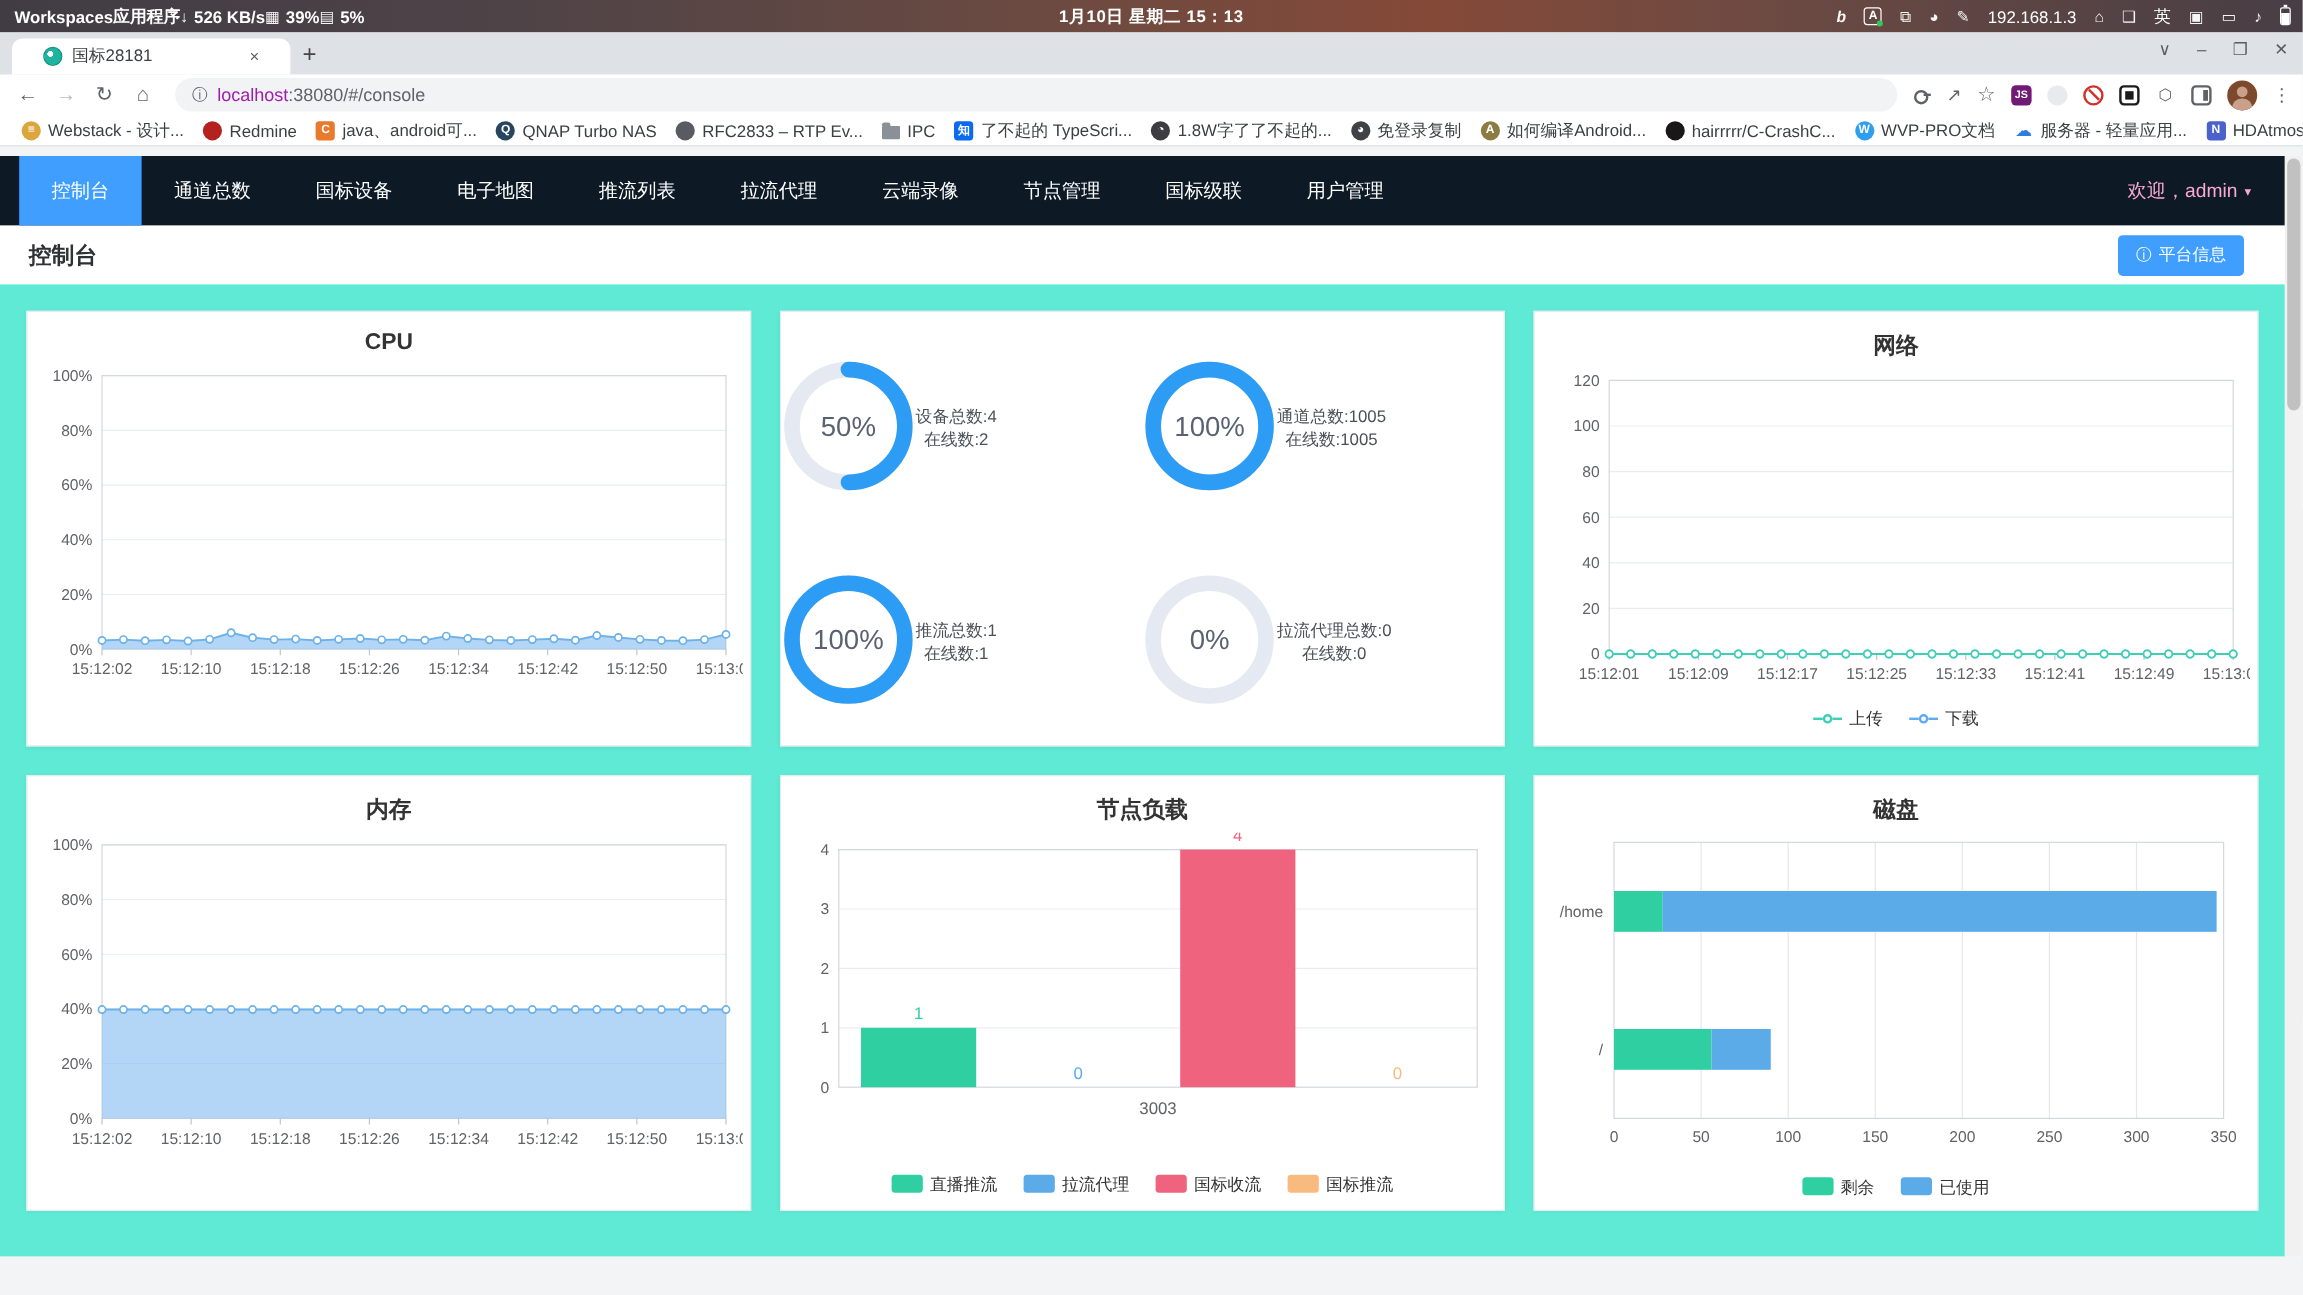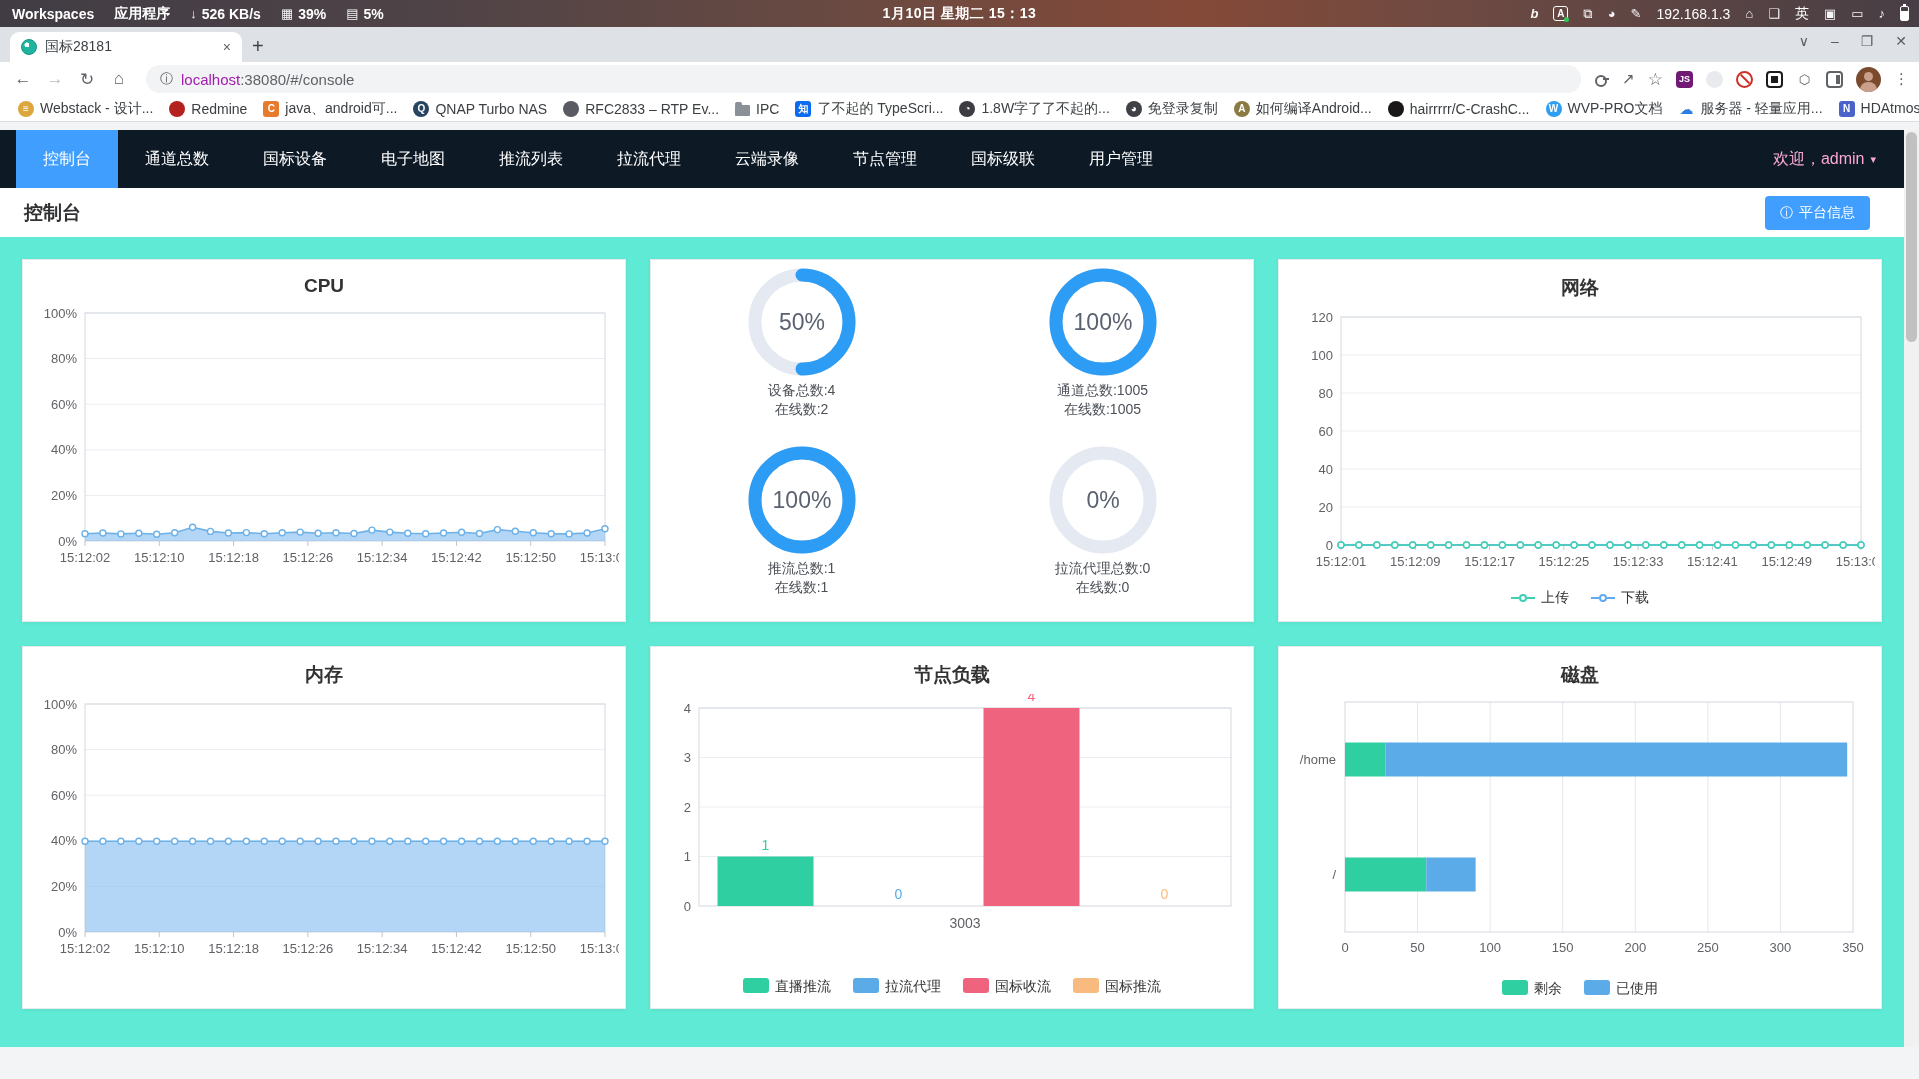--- a/index.html
+++ b/index.html
@@ -3,37 +3,37 @@
 <meta charset="utf-8">
 <style>
   * { margin:0; padding:0; box-sizing:border-box; }
   html,body { width:1919px; height:1079px; overflow:hidden;
     font-family:"Liberation Sans","DejaVu Sans",sans-serif; background:#f3f4f6; }
 
   
   .sysbar { height:27px; display:flex; align-items:center; position:relative; color:#fff;
     background:linear-gradient(90deg,#413c44 0%,#4e4347 22%,#6b4a41 45%,#854938 62%,#6e4a42 76%,#473e45 100%);
     font-size:14px; font-weight:600; }
-  .sys-left { display:flex; align-items:center; gap:20px; padding-left:12px; }
+  .sys-left { display:flex; align-items:center; padding-left:12px; }
   .sys-item { display:flex; align-items:center; gap:5px; cursor:default; }
   .sys-clock { position:absolute; left:50%; transform:translateX(-50%); letter-spacing:.5px; }
   .sys-right { margin-left:auto; display:flex; align-items:center; gap:15px; padding-right:10px; font-weight:400; }
   .sys-icon { font-size:13px; opacity:.95; font-weight:400; }
   .abox { width:15px; height:15px; border:1px solid #fff; border-radius:3px; font-size:10px;
     display:flex; align-items:center; justify-content:center; position:relative; font-weight:700; }
   .abox::after { content:""; position:absolute; right:-2px; bottom:-2px; width:5px; height:5px;
     border-radius:50%; background:#35c759; }
   .battery { width:9px; height:15px; border:1px solid #fff; border-radius:2px; position:relative;
     background:linear-gradient(to top,#fff 72%,transparent 72%); }
   .battery::before { content:""; position:absolute; top:-3px; left:2px; width:3px; height:2px; background:#fff; }
 
   
   .tabstrip { height:35px; background:#dee1e6; display:flex; align-items:flex-end; position:relative; }
   .tab { width:232px; height:30px; background:#fff; border-radius:9px 9px 0 0; margin-left:10px;
-    display:flex; align-items:center; padding:0 11px; gap:8px; font-size:14px; color:#3c4043; }
+    display:flex; align-items:center; padding:0 26px; gap:8px; font-size:14px; color:#3c4043; }
   .favicon { width:16px; height:16px; border-radius:50%; flex:none;
     background:radial-gradient(circle at 35% 35%, #fff 0 18%, #1db5a0 20%); border:1px solid #13927f; }
   .tab-title { flex:1; white-space:nowrap; overflow:hidden; }
   .tab-close { color:#5f6368; font-size:14px; cursor:pointer; }
   .newtab { font-size:20px; color:#444; margin:0 0 4px 10px; cursor:pointer; }
   .winctl { position:absolute; right:12px; top:6px; display:flex; gap:22px; color:#5a5d61; font-size:14px; }
 
   .toolbar { height:34px; background:#fff; display:flex; align-items:center; padding:0 10px; gap:6px; }
   .nav-btn { width:26px; height:26px; display:flex; align-items:center; justify-content:center;
     color:#5f6368; font-size:17px; border-radius:50%; cursor:pointer; }
@@ -107,21 +107,21 @@
 
   .legend { display:flex; justify-content:center; align-items:center; gap:22px; margin-top:6px; }
   .lg-item { display:flex; gap:6px; font-size:14px; color:#333; cursor:pointer; }
   .lg-swatch { width:26px; height:15px; border-radius:3px; }
   .lg-marker { display:flex; align-items:center; }
   .lg-dash { width:8px; height:2px; }
   .lg-ring { width:8px; height:8px; border:2px solid; border-radius:50%; background:#fff; }
 
   .donut-grid { display:grid; grid-template-columns:1fr 1fr; grid-template-rows:178px 178px;
     width:100%; padding-top:6px; }
-  .donut-cell { display:flex; flex-direction:column; align-items:center; }
+  .donut-cell { display:flex; flex-direction:row; align-items:center; }
   .donut-label { font-size:14px; color:#4c5158; text-align:center; line-height:19px; margin-top:3px; }
 </style>
 </head>
 <body>
 
 <div class="sysbar">
   <div class="sys-left">
     <span class="sys-item">Workspaces</span>
     <span class="sys-item">应用程序</span>
     <span class="sys-item">

